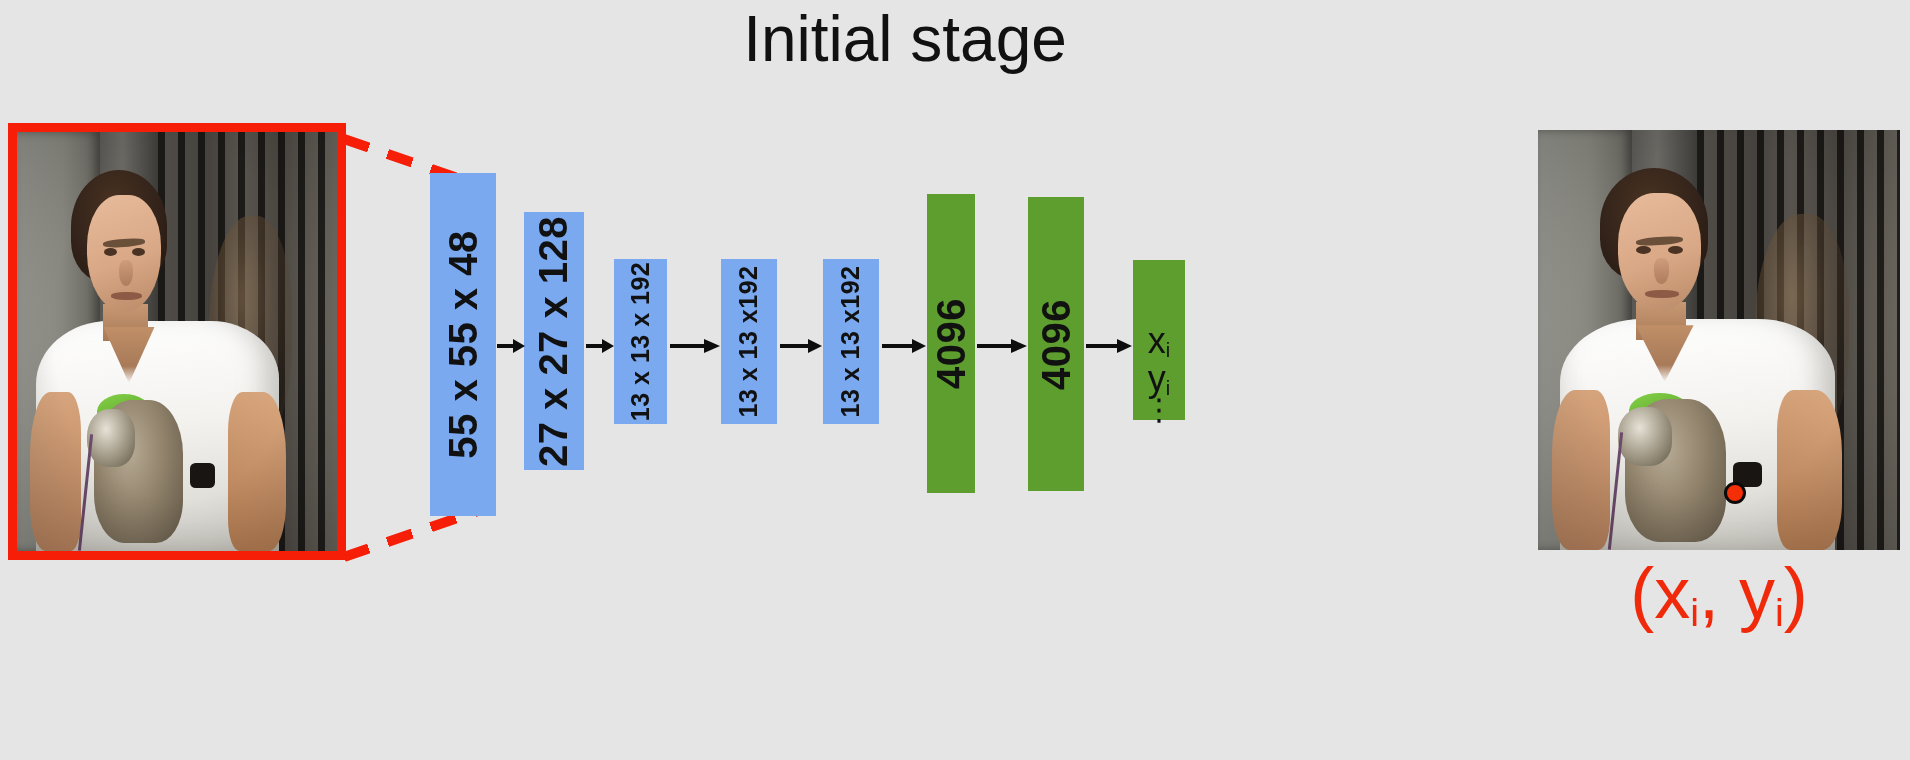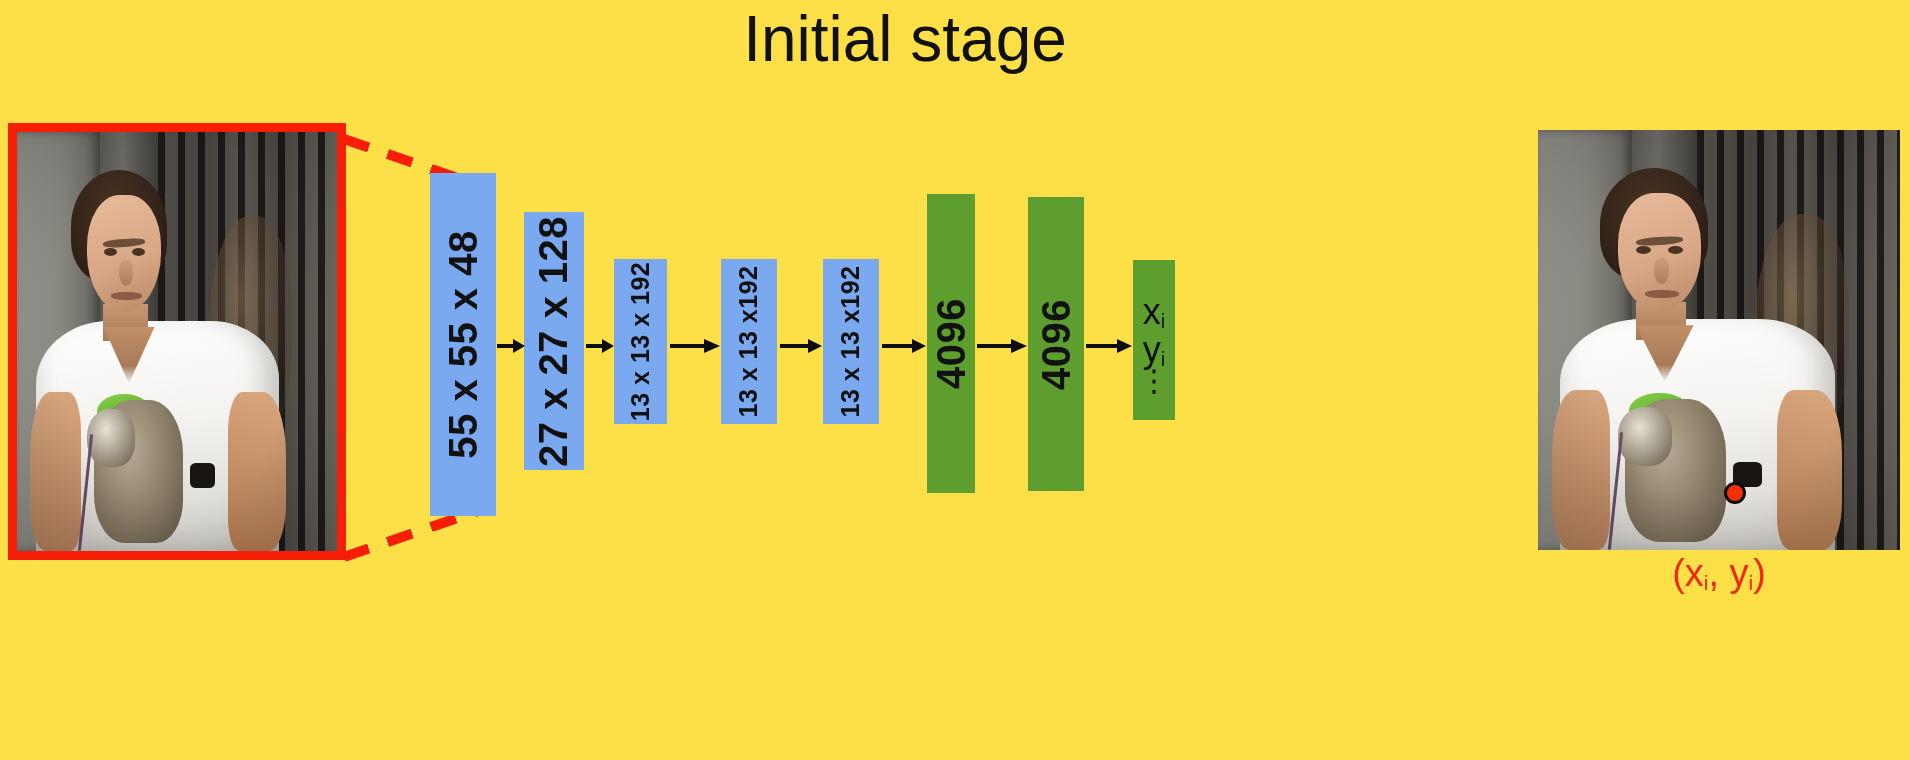--- a/index.html
+++ b/index.html
@@ -5,21 +5,21 @@
   * { box-sizing: border-box; }
   html, body {
     margin: 0; padding: 0;
     background: #ffffff;
     font-family: "Liberation Sans", sans-serif;
   }
   #stage {
     position: relative;
     width: 1910px;
     height: 760px;
-    background: #fde047;
+    background: #e5e5e5;
     overflow: hidden;
   }
 
   
   #title {
     position: absolute;
     left: 0; top: 6px;
     width: 1910px;
     text-align: center;
     font-size: 64px;
@@ -235,24 +235,25 @@
   #blk5 { left: 823px; top: 259px; width: 56px; height: 165px; }
   #blk5 .vlabel { font-size: 25px; }
 
   #blk6 { left: 927px; top: 194px; width: 48px; height: 299px; }
   #blk6 .vlabel { font-size: 40px; }
 
   #blk7 { left: 1028px; top: 197px; width: 56px; height: 294px; }
   #blk7 .vlabel { font-size: 40px; }
 
   #blk-out {
-    left: 1133px; top: 260px; width: 42px; height: 160px;
+    left: 1133px; top: 260px; width: 52px; height: 160px;
     flex-direction: column;
     gap: 2px;
     padding-top: 4px;
+    justify-content: flex-end;
   }
   #blk-out .out-line {
     font-size: 36px;
     font-weight: 400;
     color: #111111;
     line-height: 1.0;
     text-align: center;
   }
   #blk-out .out-line sub {
     font-size: 0.55em;
@@ -289,21 +290,21 @@
     color: #111111;
     white-space: nowrap;
   }
 
   
   #coord-label {
     position: absolute;
     left: 1538px; top: 552px;
     width: 362px;
     text-align: center;
-    font-size: 38px;
+    font-size: 72px;
     color: #f0290a;
     white-space: nowrap;
   }
   #coord-label sub {
     font-size: 0.55em;
     vertical-align: baseline;
     position: relative;
     top: 0.20em;
   }
 </style>

